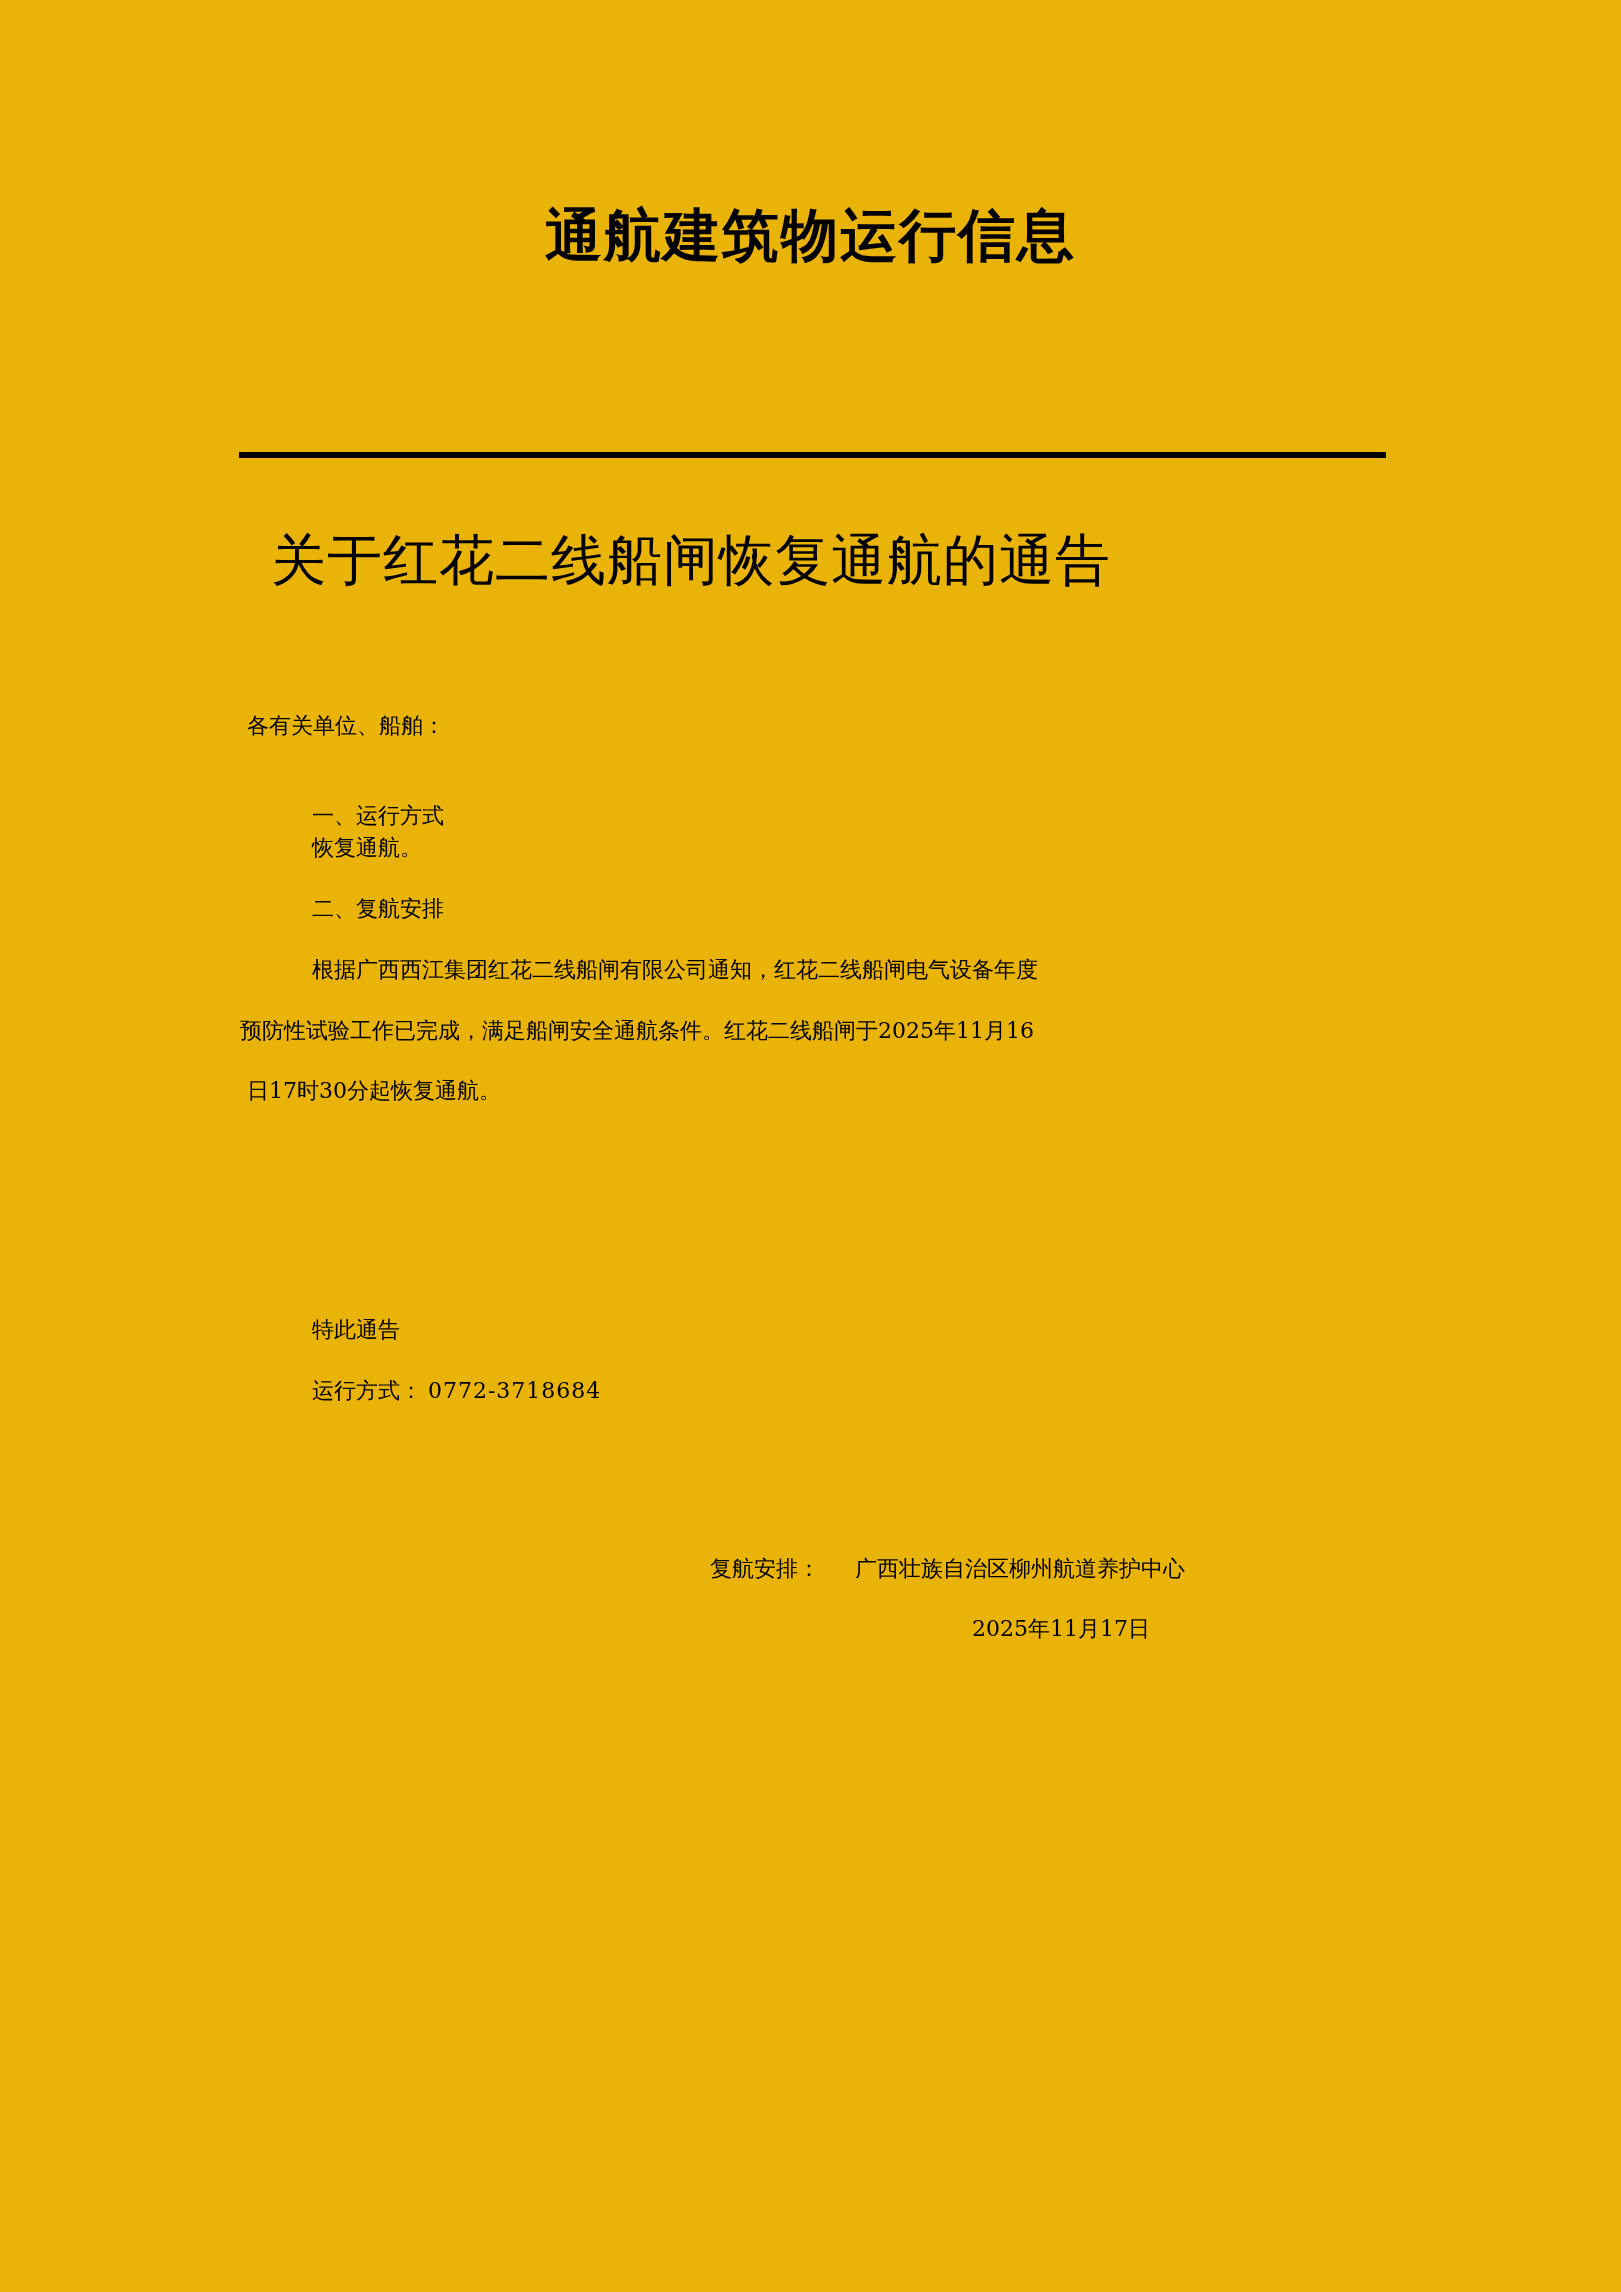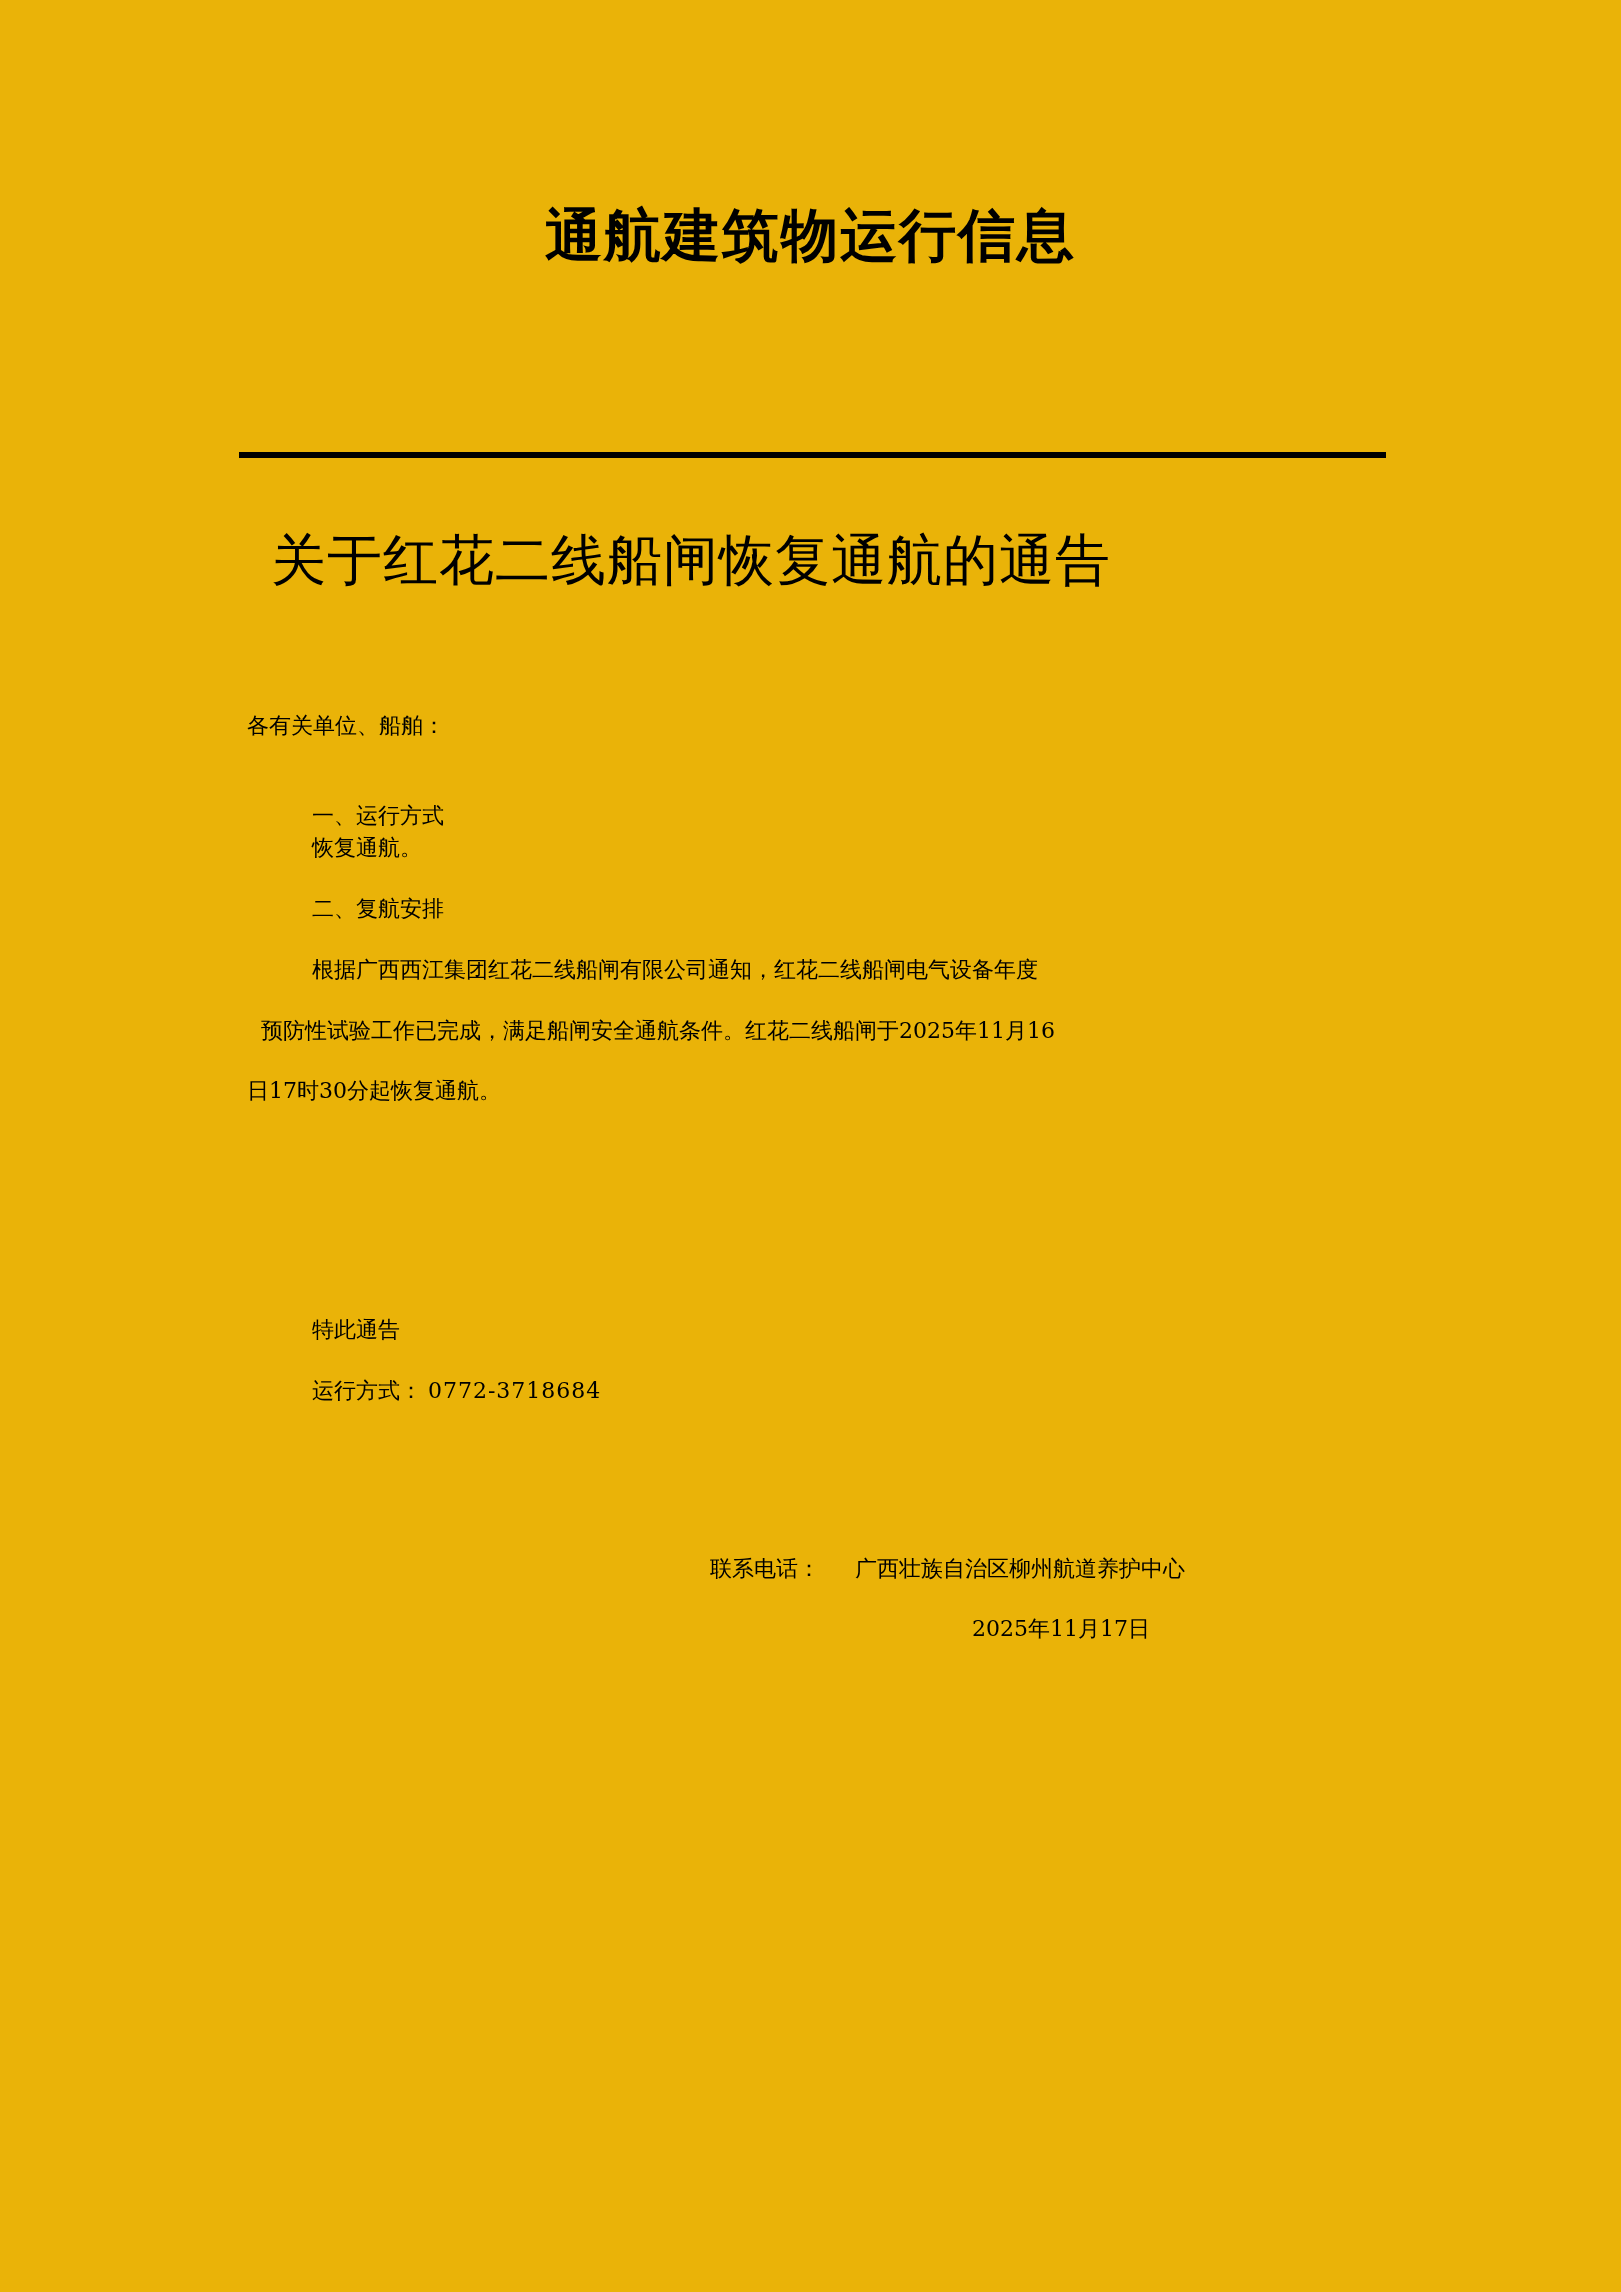--- a/index.html
+++ b/index.html
@@ -56,21 +56,21 @@
     .body-text {
       font-size: 22px;
       line-height: 39px;
       color: #000;
     }
     .salutation { left: 247px; top: 706px; }
     .sec1-heading { left: 312px; top: 766px; margin-top: 30px; }
     .sec1-content { left: 312px; top: 828px; }
     .sec2-heading { left: 312px; top: 889px; }
     .para-line1 { left: 312px; top: 950px; }
-    .para-line2 { left: 261px; top: 1011px; text-align: center; }
+    .para-line2 { left: 240px; top: 1011px; text-align: center; }
     .para-line3 { left: 247px; top: 1071px; }
     .closing { left: 312px; top: 1310px; }
     .contact { left: 312px; top: 1371px; }
     .contact .label { }
     .contact .value { margin-left: 5.9px; letter-spacing: 1px; }
     .publisher { left: 710px; top: 1549px; }
     .publisher .org { margin-left: 35px; }
     .publish-date { left: 972px; top: 1609px; }
   </style>
 </head>
@@ -97,19 +97,19 @@
   <div class="abs body-text para-line2">预防性试验工作已完成，满足船闸安全通航条件。红花二线船闸于2025年11月16</div>
   <div class="abs body-text para-line3">日17时30分起恢复通航。</div>
 
   <div class="abs body-text closing">特此通告</div>
 
   <div class="abs body-text contact">
     <span class="label">运行方式：</span><span class="value">0772-3718684</span>
   </div>
 
   <div class="abs body-text publisher">
-    <span>联系电话：</span><span class="org">广西壮族自治区柳州航道养护中心</span>
+    <span>复航安排：</span><span class="org">广西壮族自治区柳州航道养护中心</span>
   </div>
 
   <div class="abs body-text publish-date">2025年11月17日</div>
 
 </div>
 
 
 </body></html>

